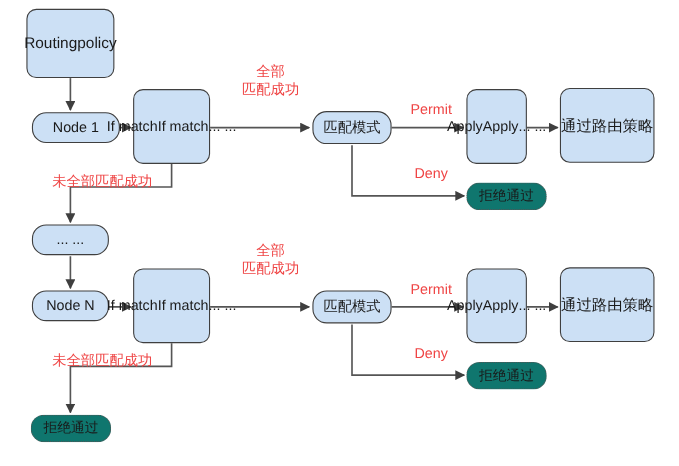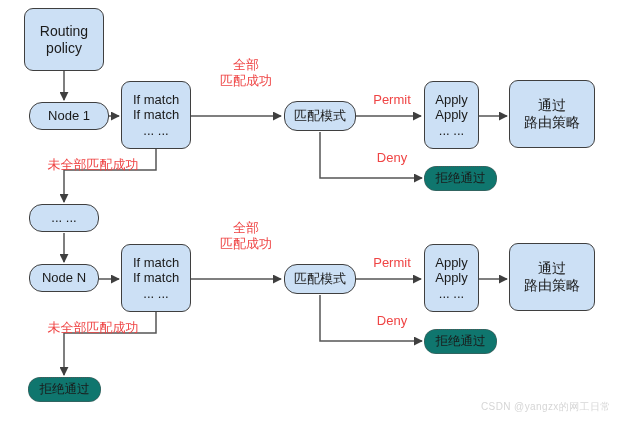--- a/index.html
+++ b/index.html
@@ -20,21 +20,21 @@
     left: 0; top: 0;
     width: 617px;
     height: 424px;
   }
 
   
   .node {
     position: absolute;
     box-sizing: border-box;
     display: flex;
-    flex-direction: column;
+    flex-direction: row;
     align-items: center;
     justify-content: center;
     background: #cce0f5;
     border: 1.4px solid #3f3f3f;
     color: #1a1a1a;
     text-align: center;
     line-height: 1.18;
     z-index: 3;
   }
   .node.rect     { border-radius: 9px; }
@@ -209,15 +209,14 @@
   </div>
 
   <div class="elabel" style="left:369px; top:150px; width:46px; font-size:13px;">
     <span class="ln">Deny</span>
   </div>
 
   <div class="elabel" style="left:369px; top:313px; width:46px; font-size:13px;">
     <span class="ln">Deny</span>
   </div>
 
-  <div class="watermark" style="left:481px; top:400px; font-size:10px;">CSDN @yangzx的网工日常</div>
 
 </div>
 
 </body></html>

